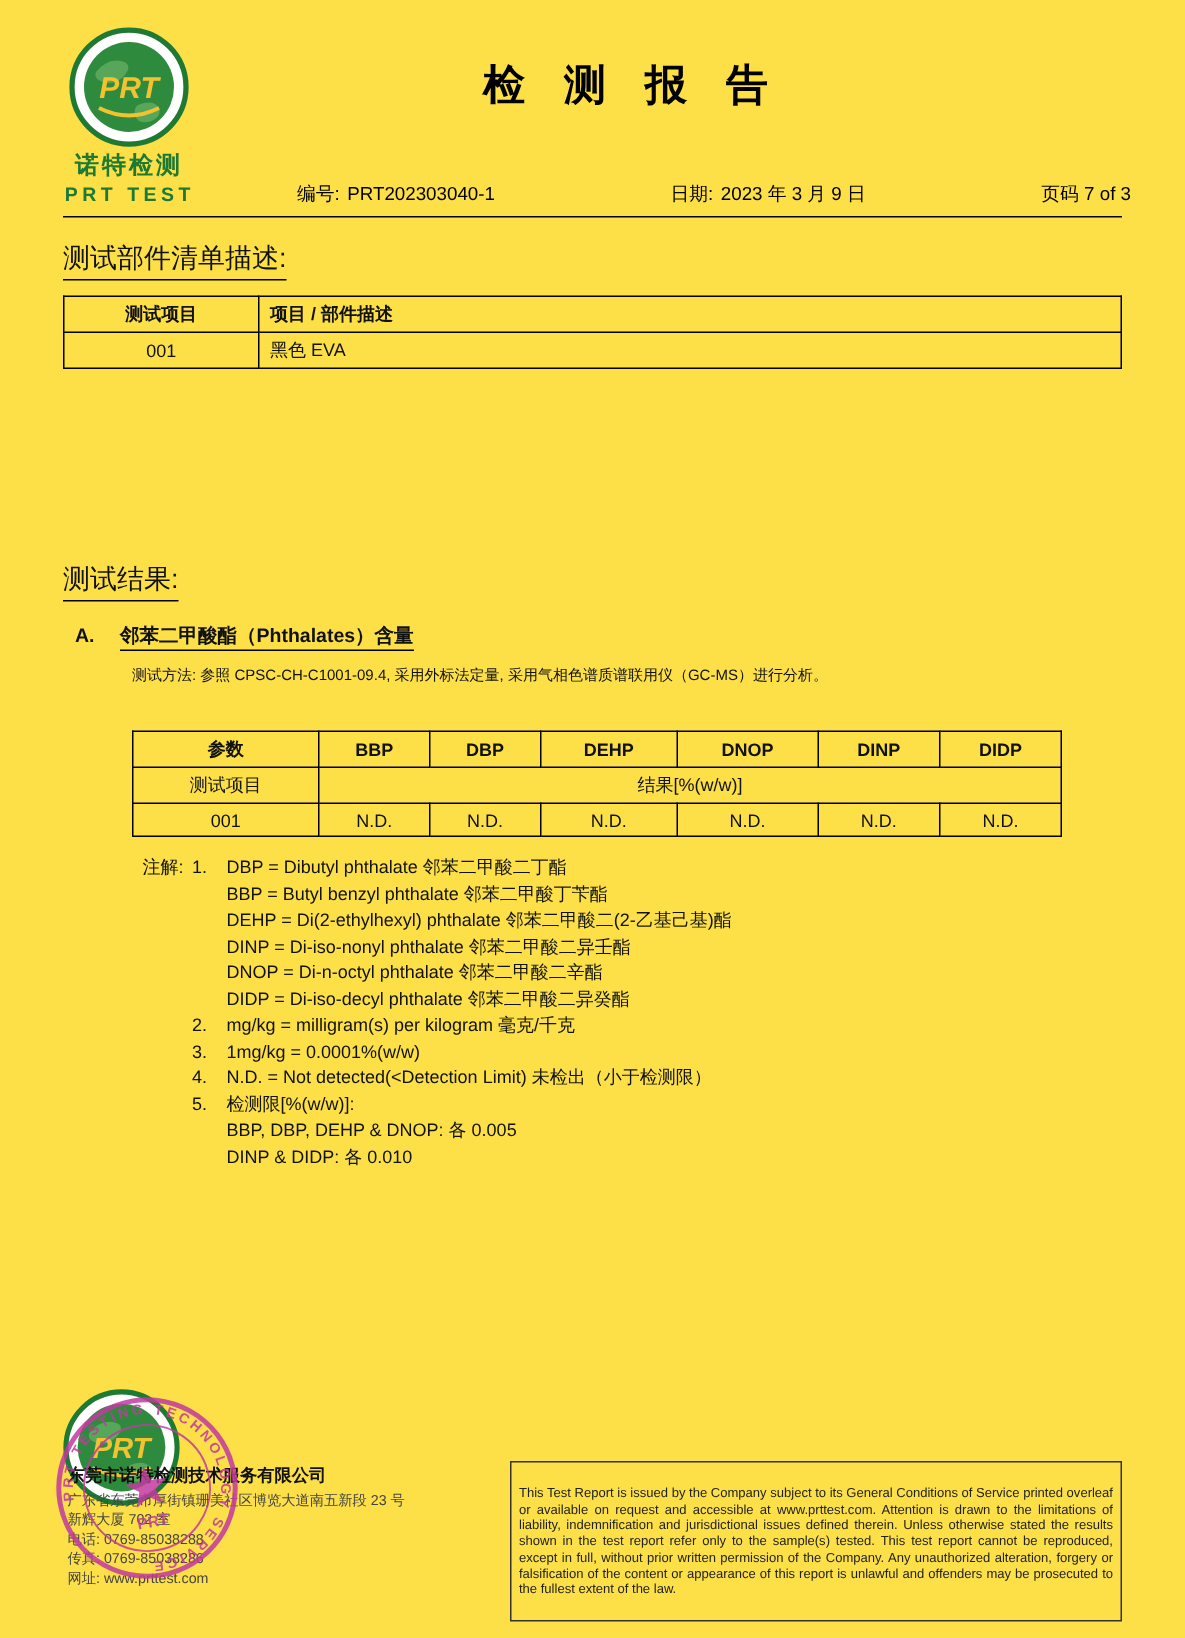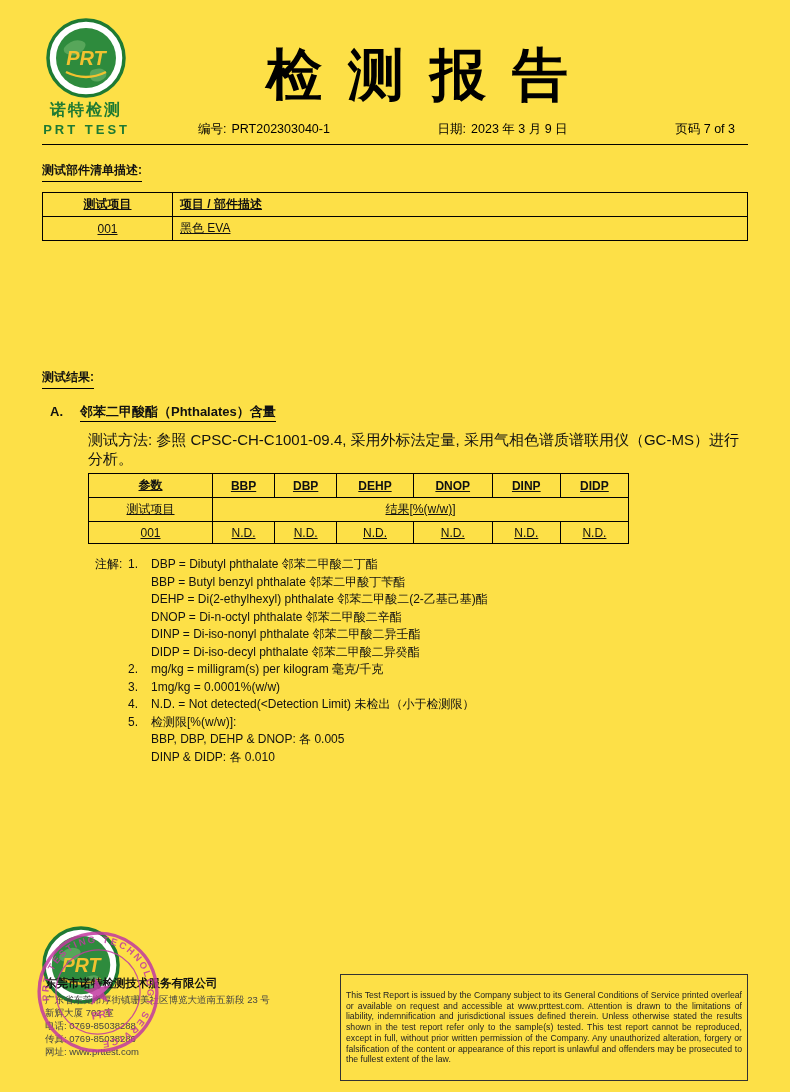--- a/index.html
+++ b/index.html
@@ -7,44 +7,44 @@
   body { font-family:"Liberation Sans","DejaVu Sans",sans-serif; color:#111; }
   .page { position:relative; width:790px; height:1092px; background:#fde047; overflow:hidden; margin:0 auto; }
 
   
   .logo-top { position:absolute; left:42px; top:18px; width:88px; text-align:center; }
   .logo-top svg { display:block; margin:0 auto; }
   .logo-cn { color:#1e7a33; font-weight:bold; font-size:16px; letter-spacing:2px; margin-top:2px; }
   .logo-en { color:#1e7a33; font-weight:bold; font-size:13px; letter-spacing:3px; margin-top:1px;text-align:right; }
 
   .title { position:absolute; top:38px; left:130px; right:60px; text-align:center;
-           font-size:56px; font-weight:bold; letter-spacing:26px; color:#000; }
-
-  .meta-row { position:absolute; top:121px; left:198px; right:55px; display:flex;
+           font-size:28px; font-weight:bold; letter-spacing:26px; color:#000; }
+
+  .meta-row { position:absolute; top:121px; left:198px; right:36px; display:flex;
               justify-content:space-between; font-size:12.5px; color:#000; }
   .meta-item span + span { margin-left:5px; }
   .header-rule { position:absolute; top:144px; left:42px; right:42px; border-top:1.6px solid #000; }
 
   
   .content { position:absolute; top:160px; left:42px; right:42px; }
-  .sec-heading { display:inline-block; font-size:12px; font-weight:bold;
+  .sec-heading { display:inline-block; font-size:18px; font-weight:normal;
                  border-bottom:1.6px solid #000; padding-bottom:2px; }
-  .tbl { border-collapse:collapse; width:100%; font-size:12px; margin-top:10px;text-decoration:underline; }
+  .tbl { border-collapse:collapse; width:100%; font-size:12px; margin-top:10px; }
   .tbl td { border:1px solid #000; padding:3px 7px; height:22px; }
   .c { text-align:center; }
   .b { font-weight:bold; }
   .parts td.w1 { width:130px; }
 
   .results-heading { margin-top:128px; }
   .sub-sec { margin-top:14px; margin-left:8px; font-size:13px; }
   .sub-num { font-weight:bold; display:inline-block; width:30px; }
   .sub-title { font-weight:bold; border-bottom:1.6px solid #000; padding-bottom:2px; }
-  .method { margin-top:10px; margin-left:46px; font-size:15px; }
-
-  .results { margin-left:46px; margin-top:4px; width:541px; }
+  .method { margin-top:10px; margin-left:46px; font-size:10px; }
+
+  .results { margin-left:46px; margin-top:30px; width:620px; }
   .results td { text-align:center; padding:3px 4px; }
   .results td.pcol { width:124px; }
 
   .notes { display:flex; margin-top:12px; margin-left:53px; font-size:12px; line-height:17.5px; }
   .notes-label { width:33px; flex:none; }
   .notes-body { flex:1; }
   .note { display:flex; }
   .note-num { width:23px; flex:none; }
   .note-text { flex:1; }
 
@@ -143,22 +143,22 @@
     
     <div class="notes">
       <div class="notes-label">注解:</div>
       <div class="notes-body">
         <div class="note">
           <div class="note-num">1.</div>
           <div class="note-text">
             <div>DBP = Dibutyl phthalate 邻苯二甲酸二丁酯</div>
             <div>BBP = Butyl benzyl phthalate 邻苯二甲酸丁苄酯</div>
             <div>DEHP = Di(2-ethylhexyl) phthalate 邻苯二甲酸二(2-乙基己基)酯</div>
+            <div>DINP = Di-iso-nonyl phthalate 邻苯二甲酸二异壬酯</div>
             <div>DNOP = Di-n-octyl phthalate 邻苯二甲酸二辛酯</div>
-            <div>DINP = Di-iso-nonyl phthalate 邻苯二甲酸二异壬酯</div>
             <div>DIDP = Di-iso-decyl phthalate 邻苯二甲酸二异癸酯</div>
           </div>
         </div>
         <div class="note">
           <div class="note-num">2.</div>
           <div class="note-text">
             <div>mg/kg = milligram(s) per kilogram 毫克/千克</div>
           </div>
         </div>
         <div class="note">

